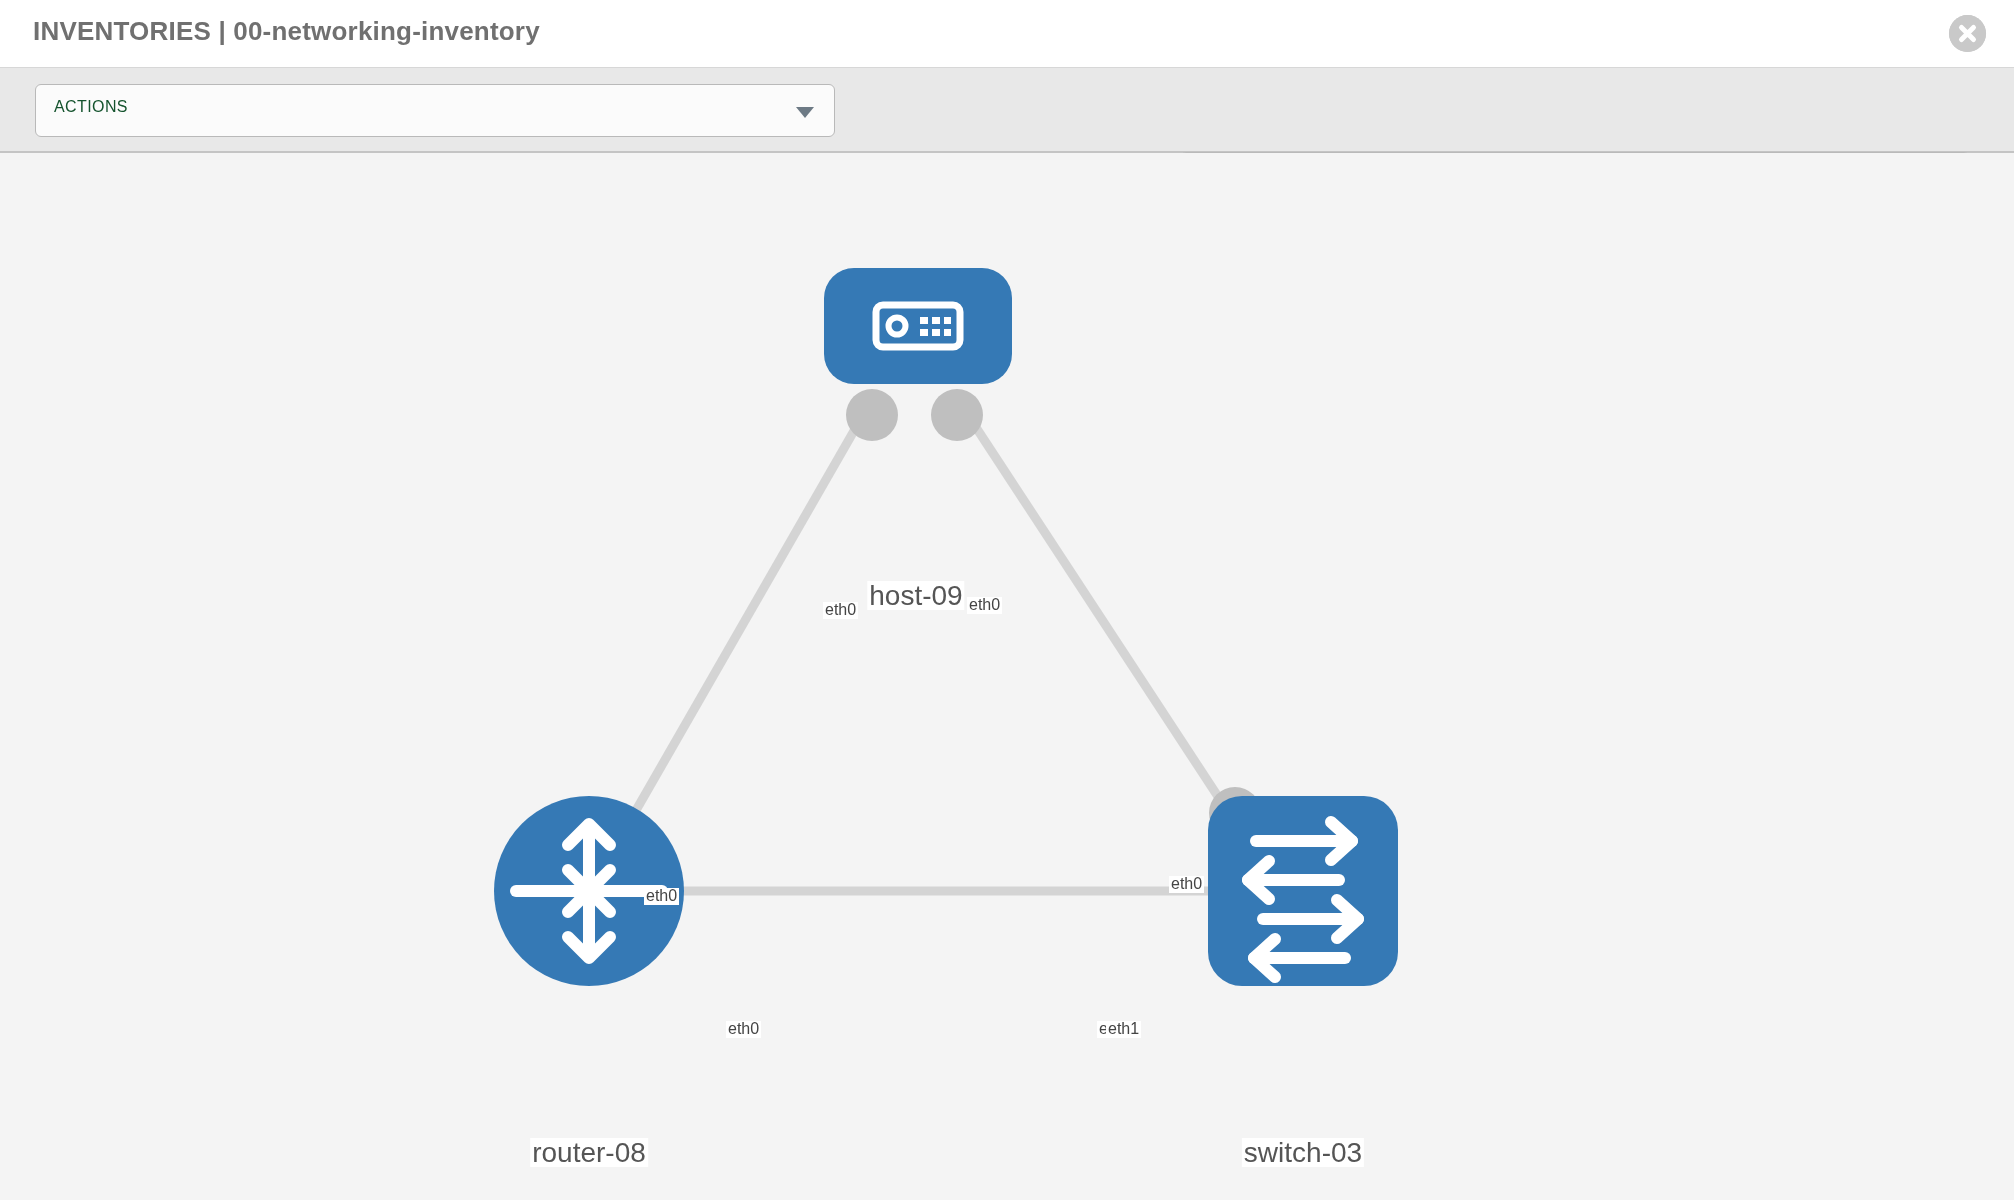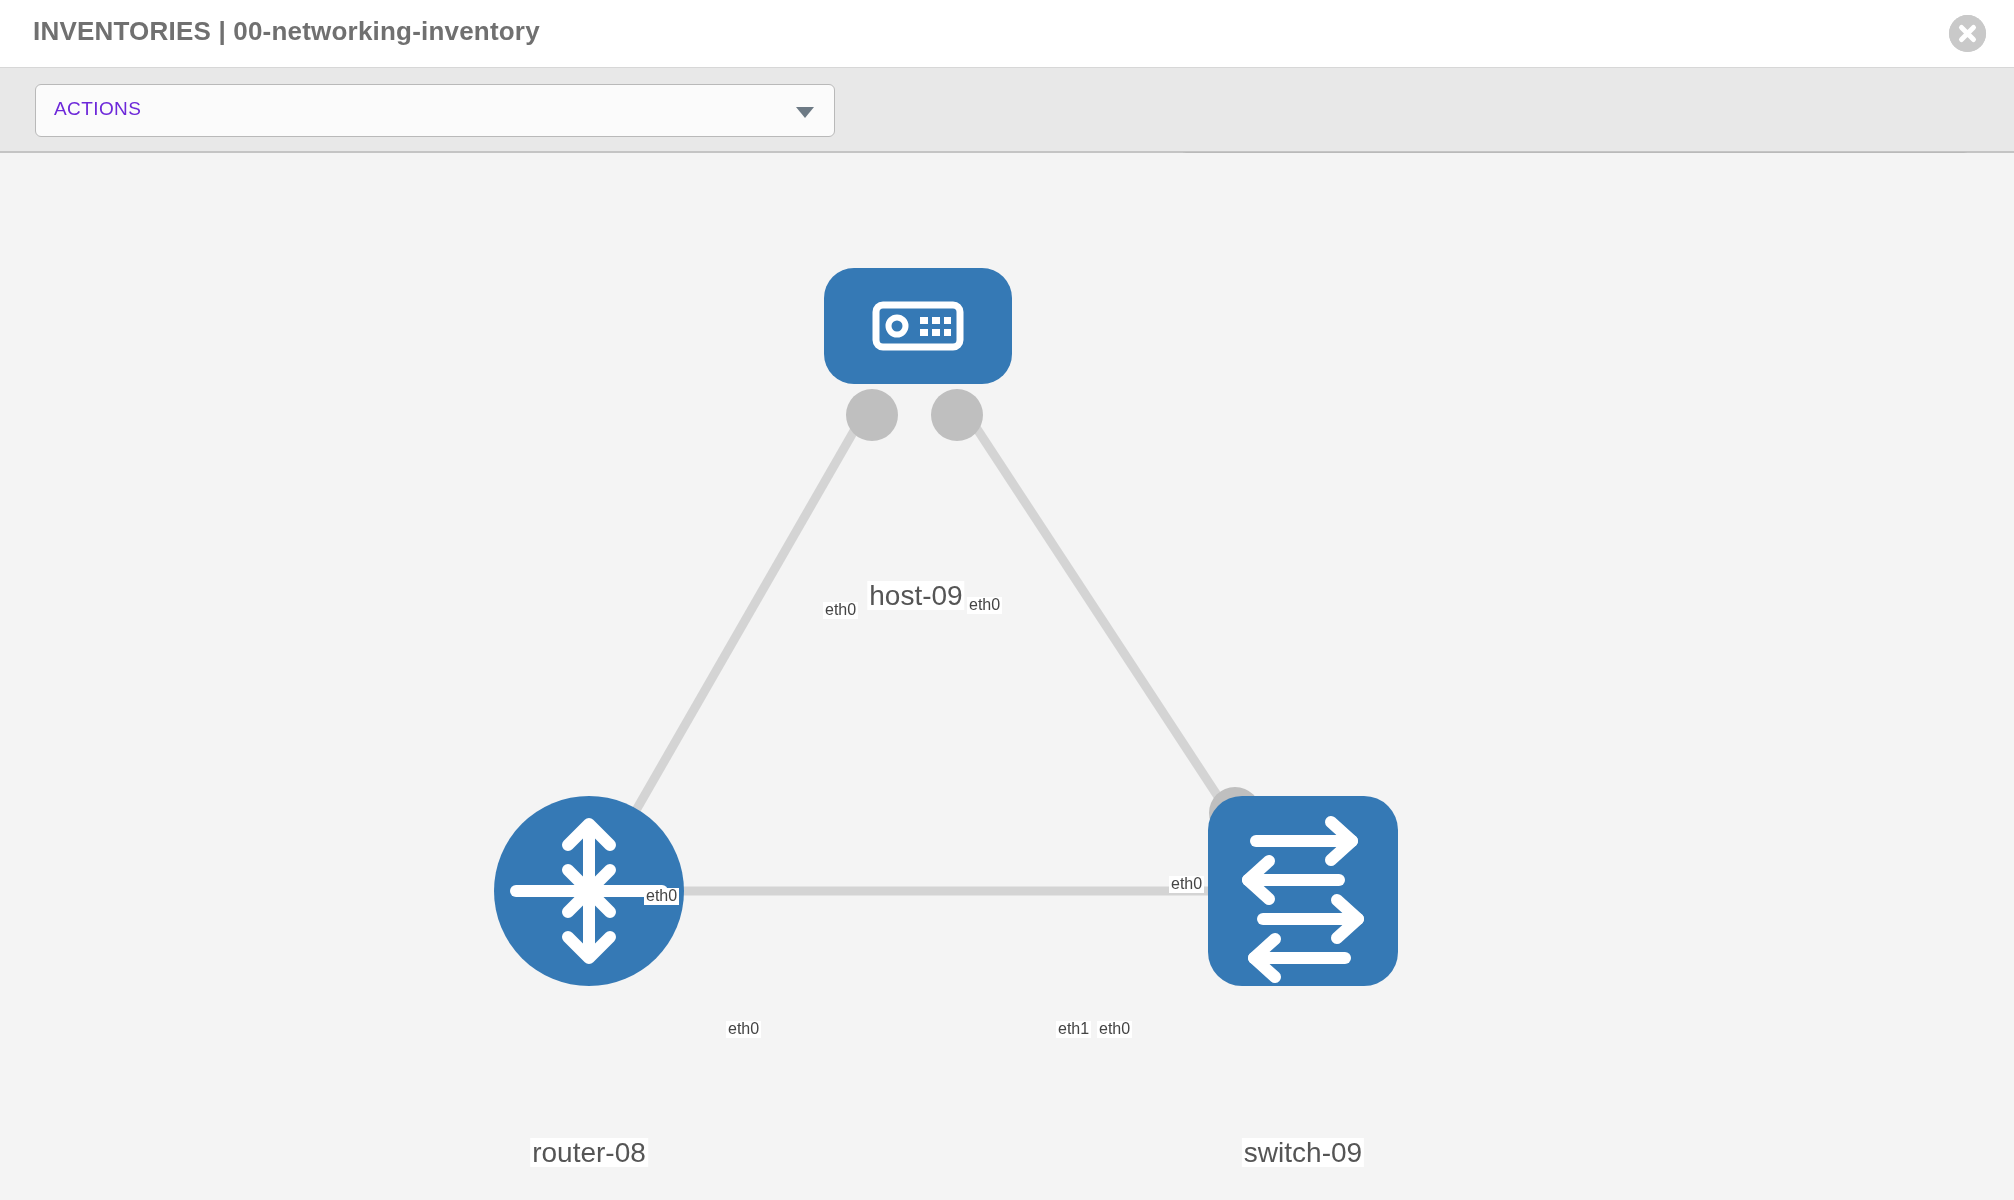--- a/index.html
+++ b/index.html
@@ -71,22 +71,22 @@
     background: #fbfbfb;
     border: 1px solid #b9b9b9;
     border-radius: 6px;
     box-sizing: border-box;
     cursor: pointer;
   }
   .actions-label {
     position: absolute;
     left: 18px;
     top: 13px;
-    font-size: 19px;
-    color: #6d28d9;
+    font-size: 16px;
+    color: #14532d;
     letter-spacing: 0.4px;
   }
   .caret {
     position: absolute;
     right: 20px;
     top: 22px;
     width: 0; height: 0;
     border-left: 9px solid transparent;
     border-right: 9px solid transparent;
     border-top: 11px solid #6d7a85;
@@ -291,22 +291,22 @@
     <span class="iface-label" style="left:967px; top:444px;">eth0</span>
 
     <span class="iface-label" style="left:644px; top:735px;">eth0</span>
 
     <span class="iface-label" style="left:1169px; top:723px;">eth0</span>
 
     <span class="iface-label" style="left:726px; top:868px;">eth0</span>
 
     <span class="iface-label" style="left:1097px; top:868px;">eth0</span>
 
-    <span class="iface-label" style="left:1056px; top:868px;">eth1</span>
+    <span class="iface-label" style="left:1106px; top:868px;">eth1</span>
 
     <span class="node-label" style="left:916px; top:428px;">host-09</span>
 
     <span class="node-label" style="left:589px; top:985px;">router-08</span>
 
-    <span class="node-label" style="left:1303px; top:985px;">switch-09</span>
+    <span class="node-label" style="left:1303px; top:985px;">switch-03</span>
 
   </div>
 </div>
 
 </body></html>

